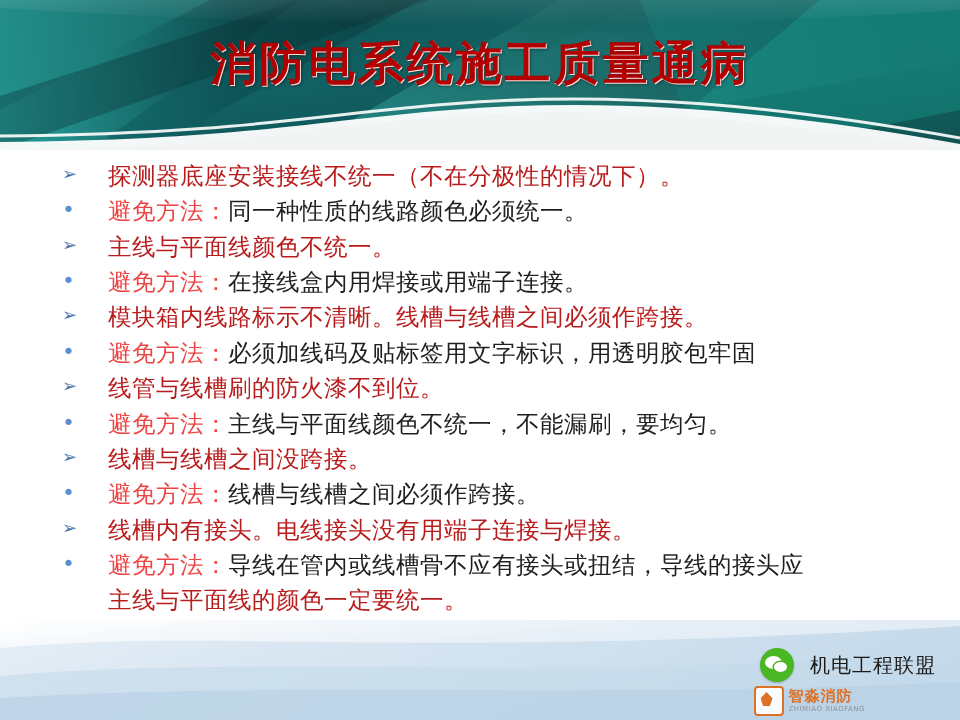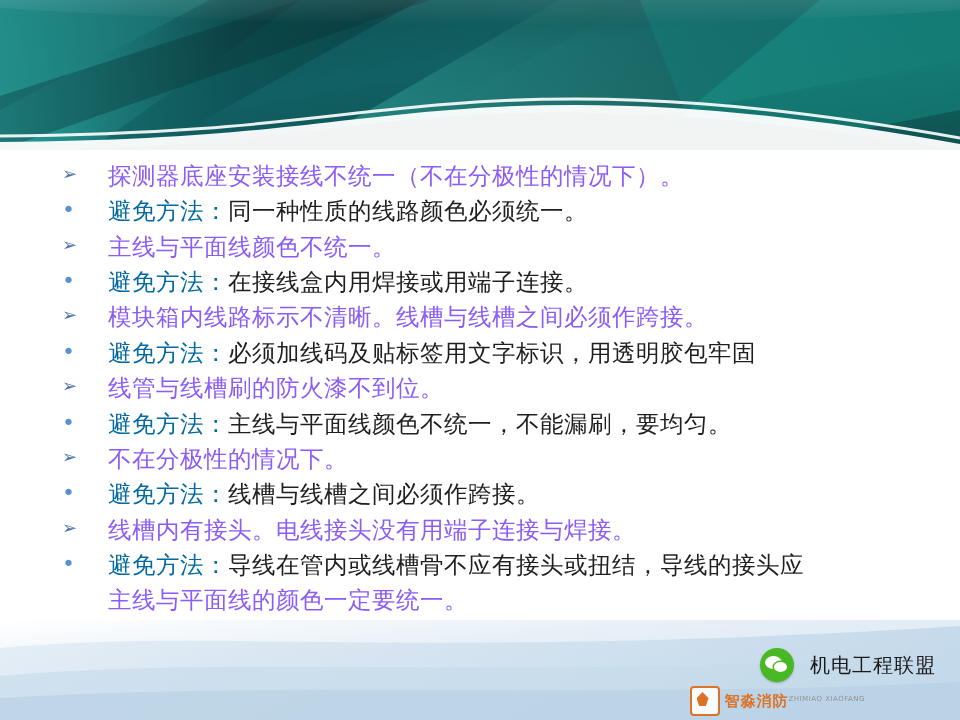--- a/index.html
+++ b/index.html
@@ -79,28 +79,28 @@
   }
   .bullet.dot {
     color: #5b8fd0;
     font-size: 22px;
     line-height: 1.35;
   }
   .text {
     flex: 1 1 auto;
     font-family: "DejaVu Serif", "Liberation Serif", serif;
     font-size: 23.5px;
-    color: #8b5cf6;
+    color: #b91c1c;
     letter-spacing: .5px;
   }
   .text.avoid {
     color: #1f1f1f;
   }
   .lead {
-    color: #0369a1;
+    color: #ef4444;
     font-family: "DejaVu Serif", "Liberation Serif", serif;
   }
   .text.cont {
     padding-left: 0;
   }
   .row-cont {
     padding-left: 62px;
   }
 
   
@@ -177,21 +177,21 @@
   .wm-logo::after {
     content: "";
     position: absolute;
     left: 5px; top: 4px;
     width: 12px; height: 14px;
     background: #e06a16;
     clip-path: polygon(50% 0%, 100% 45%, 78% 100%, 22% 100%, 0% 45%);
   }
   .wm-texts {
     display: flex;
-    flex-direction: row;
+    flex-direction: column;
     line-height: 1;
   }
   .wm-main {
     font-size: 15px;
     font-weight: bold;
     color: #e06a16;
     letter-spacing: 1px;
   }
   .wm-sub {
     font-size: 7px;
@@ -236,20 +236,21 @@
       <polygon points="820,0 960,0 960,110 760,150 640,150" fill="#1aa295" opacity=".35"></polygon>
       <polygon points="0,0 210,0 0,110" fill="#1d7d7a" opacity=".5"></polygon>
       <polygon points="0,96 300,0 430,0 0,150" fill="#0a2e30" opacity=".35"></polygon>
 
       <path d="M0,150 C230,150 300,128 430,118 C600,104 760,118 960,150 L960,150 L0,150 Z" fill="#0a2426" opacity=".9"></path>
       <path d="M0,142 C240,140 320,120 450,110 C620,96 780,112 960,144 L960,150 L0,150 Z" fill="#ffffff" opacity=".95"></path>
       <path d="M0,136 C240,134 320,114 450,104 C620,90 780,106 960,138" fill="none" stroke="#ffffff" stroke-width="3" opacity=".9"></path>
       <path d="M0,0 L960,0 L960,10 C600,34 300,26 0,8 Z" fill="url(#gD)" opacity=".18"></path>
     </svg>
 
+    <div class="title">消防电系统施工质量通病</div>
   </div>
 
   <div class="body-bg"></div>
 
   <div class="content">
 
     <div class="line">
       <span class="bullet arrow">➢</span>
       <span class="text">探测器底座安装接线不统一（不在分极性的情况下）。</span>
     </div>
@@ -284,21 +285,21 @@
       <span class="text">线管与线槽刷的防火漆不到位。</span>
     </div>
 
     <div class="line">
       <span class="bullet dot">•</span>
       <span class="text avoid"><span class="lead">避免方法：</span><span>主线与平面线颜色不统一，不能漏刷，要均匀。</span></span>
     </div>
 
     <div class="line">
       <span class="bullet arrow">➢</span>
-      <span class="text">不在分极性的情况下。</span>
+      <span class="text">线槽与线槽之间没跨接。</span>
     </div>
 
     <div class="line">
       <span class="bullet dot">•</span>
       <span class="text avoid"><span class="lead">避免方法：</span><span>线槽与线槽之间必须作跨接。</span></span>
     </div>
 
     <div class="line">
       <span class="bullet arrow">➢</span>
       <span class="text">线槽内有接头。电线接头没有用端子连接与焊接。</span>

